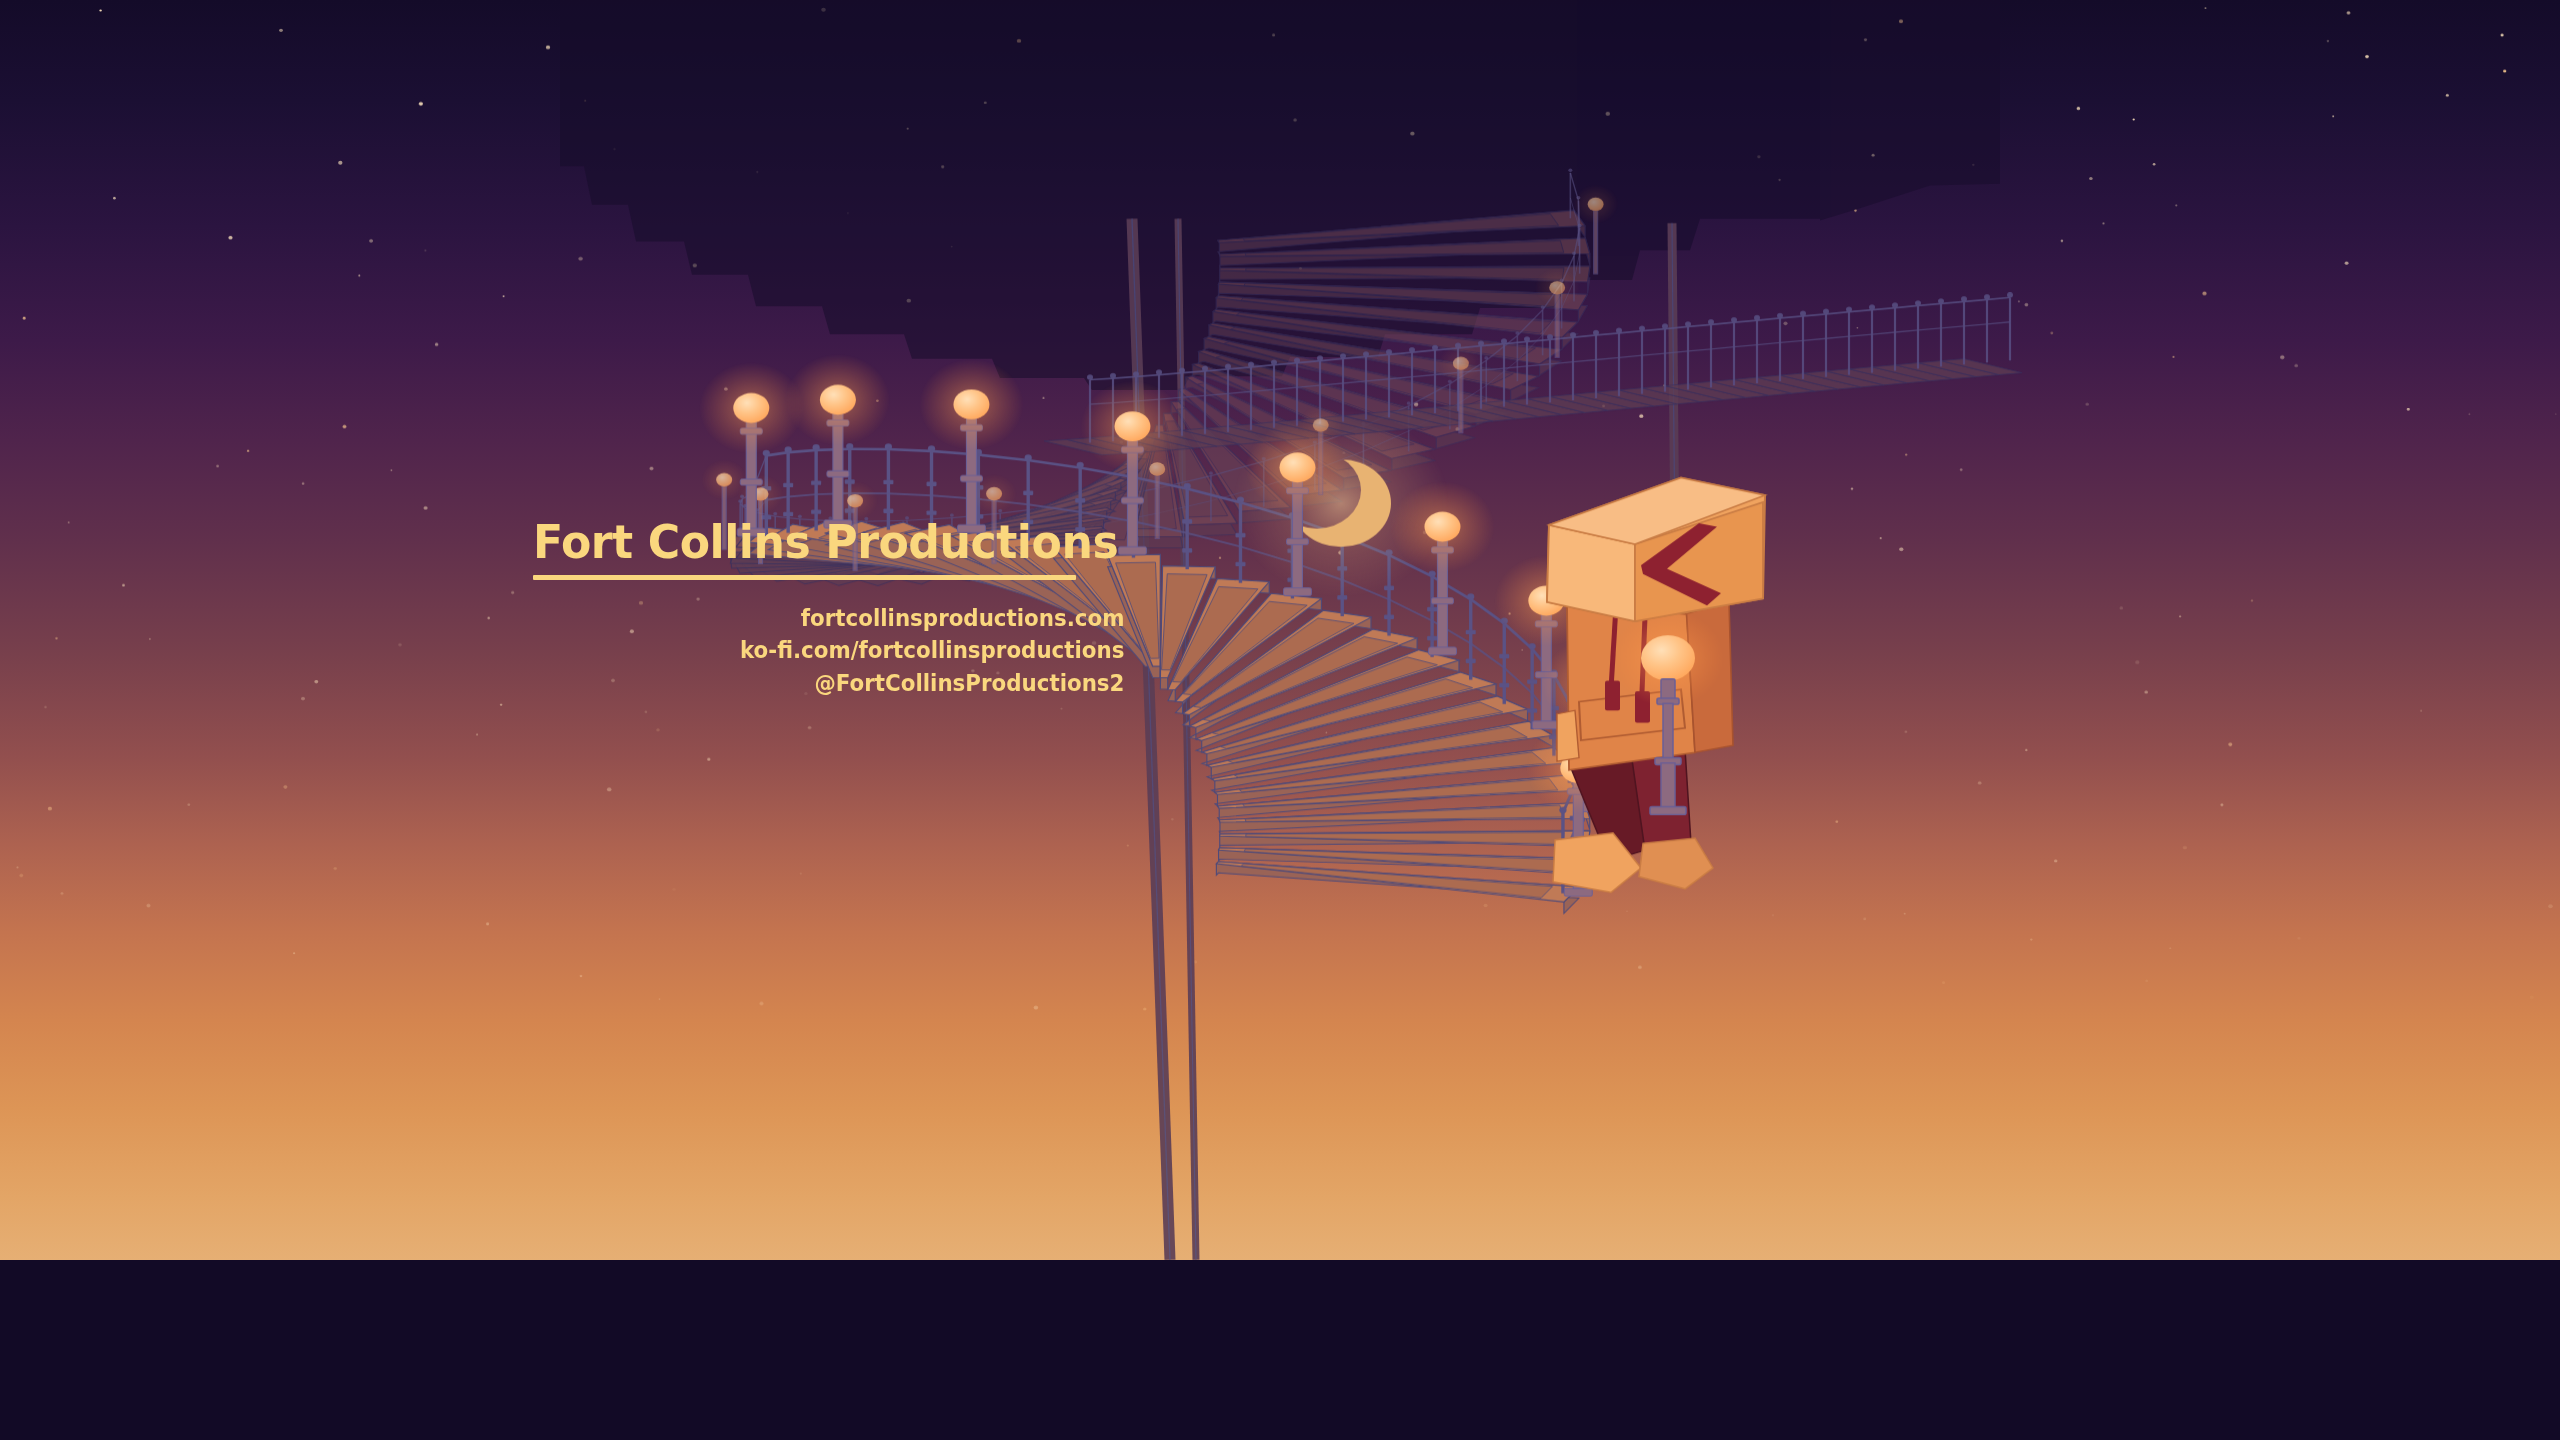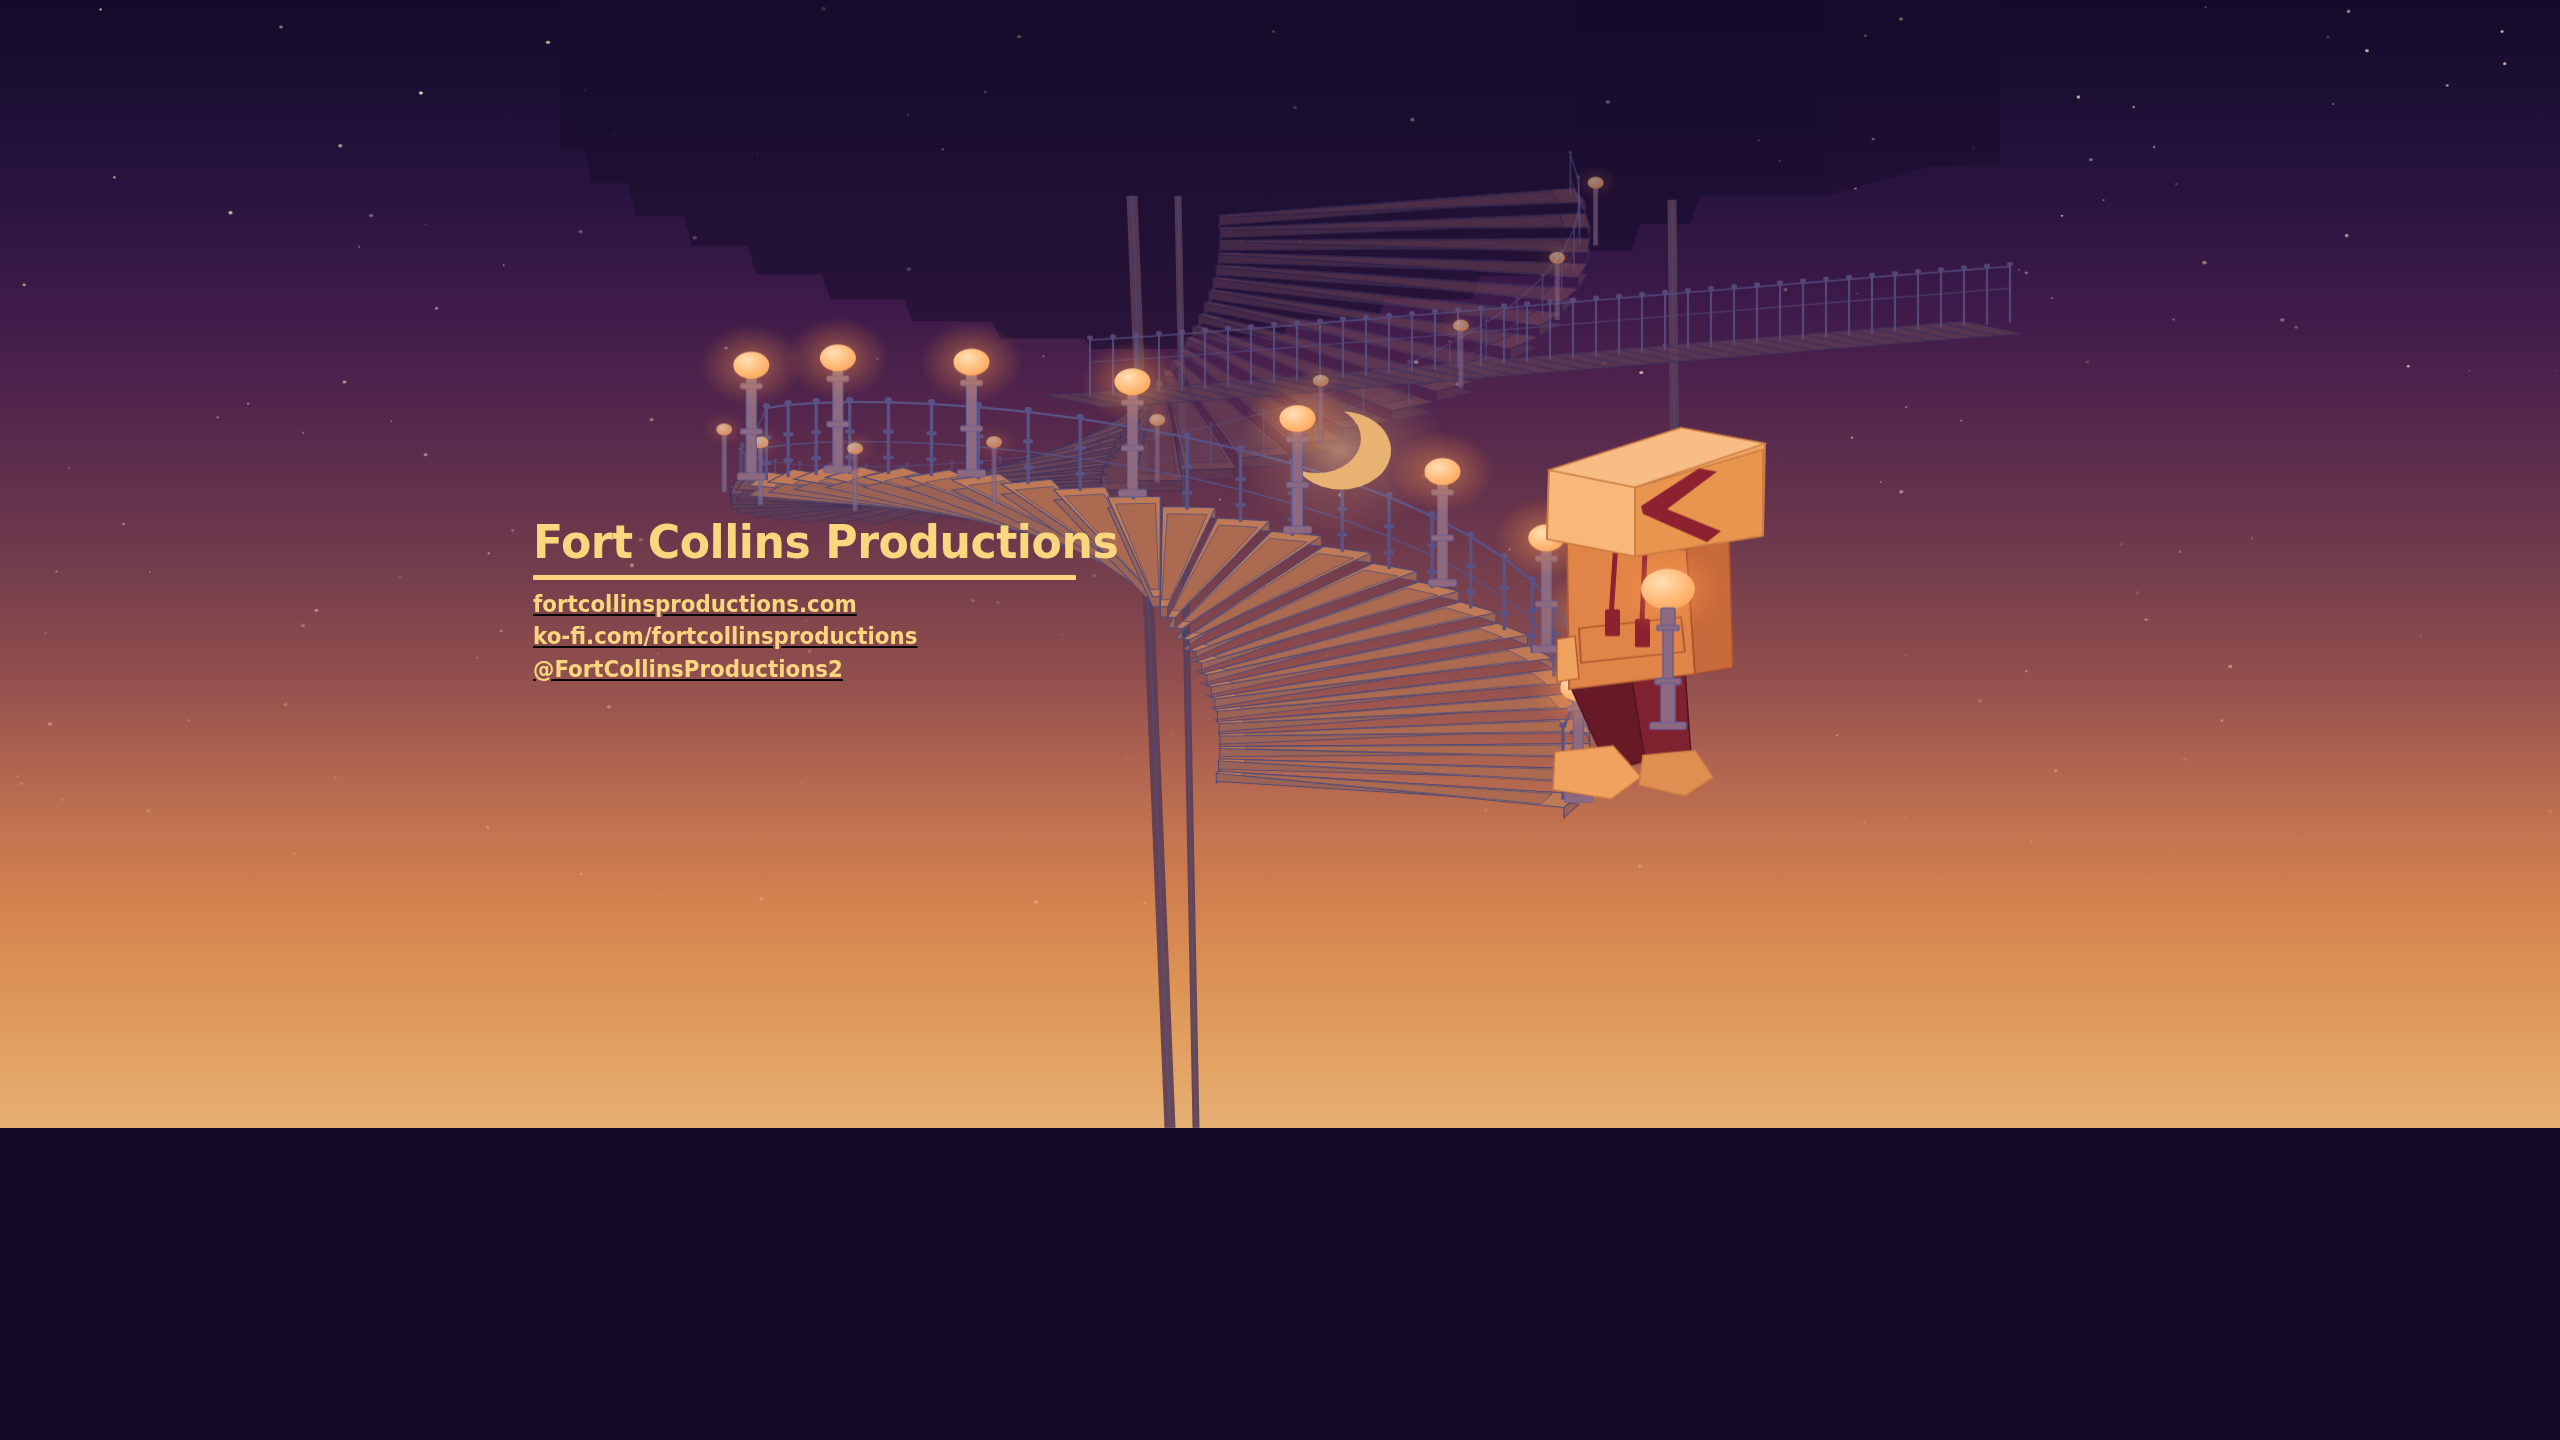--- a/index.html
+++ b/index.html
@@ -1,46 +1,47 @@
 <!DOCTYPE html>
 <html><head>
 <meta charset="utf-8">
 <style>
   html,body{margin:0;padding:0;background:#120a26;}
   #stage{
-    position:relative;width:2560px;height:1128px;overflow:hidden;
+    position:relative;width:2560px;height:1260px;overflow:hidden;
     font-family:"Liberation Sans",sans-serif;
     background:linear-gradient(180deg,
       #140b29 0%,
       #1b0f33 8%,
       #2b1440 18%,
       #3d1a49 27%,
       #50244c 35%,
       #61304c 43%,
       #78404c 52%,
       #924f4e 60%,
       #ad6250 67%,
       #c4744f 74%,
       #d4854f 81%,
       #dd9556 88%,
       #e3a566 95%,
       #e6af74 100%);
+    text-align:right;
   }
   #art{position:absolute;inset:0;width:100%;height:100%;display:block;}
 
   
   .textblock{position:absolute;left:533px;top:518px;z-index:40;}
   .brand-title{
     font-size:47px;line-height:1.02;font-weight:bold;letter-spacing:-0.5px;
     color:#fad77e;white-space:nowrap;
     font-family:"DejaVu Sans","Liberation Sans",sans-serif;
     transform:scaleX(0.94);transform-origin:left center;
   }
   .brand-rule{width:543px;height:5px;background:#fad77e;margin-top:9px;border-radius:1px;}
-  .brand-lines{margin-top:8px;text-decoration:underline;}
+  .brand-lines{margin-top:22px;}
   .brand-line{
     font-size:22.5px;line-height:1.44;font-weight:bold;color:#fad77e;white-space:nowrap;
     font-family:"DejaVu Sans","Liberation Sans",sans-serif;
     transform:scaleX(0.95);transform-origin:left center;
   }
 </style>
 </head>
 <body>
 
 <div id="stage">

